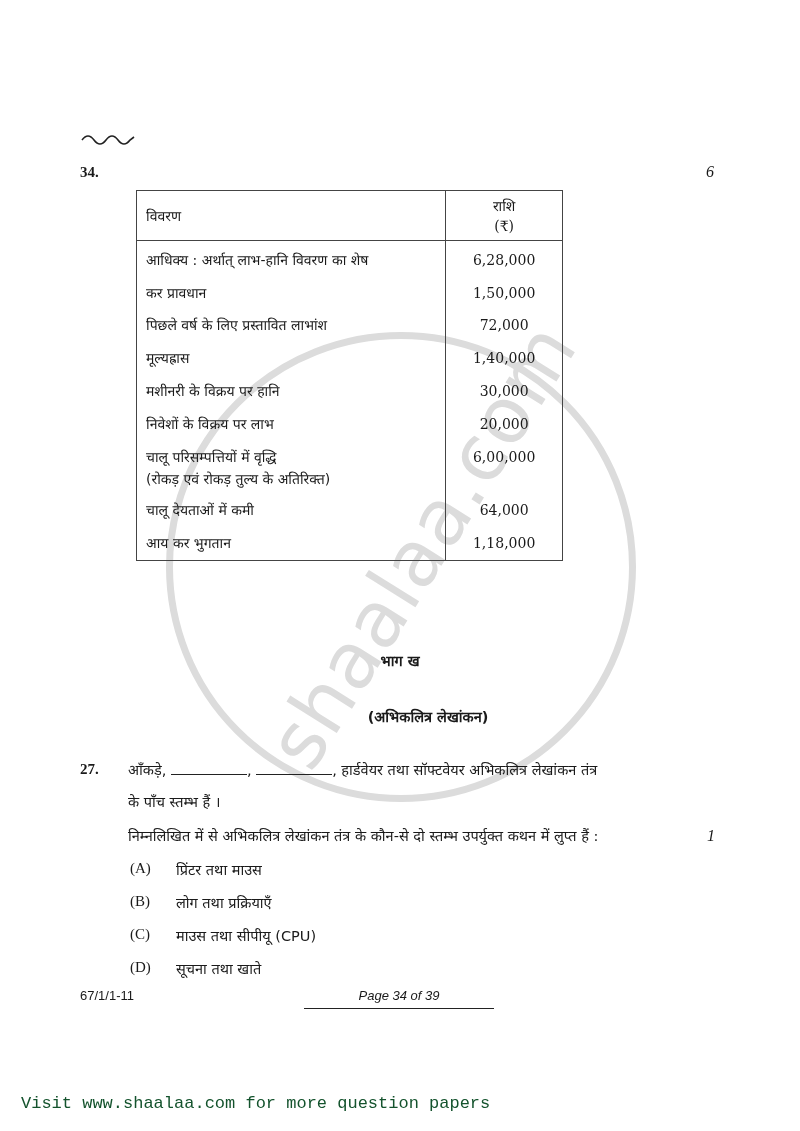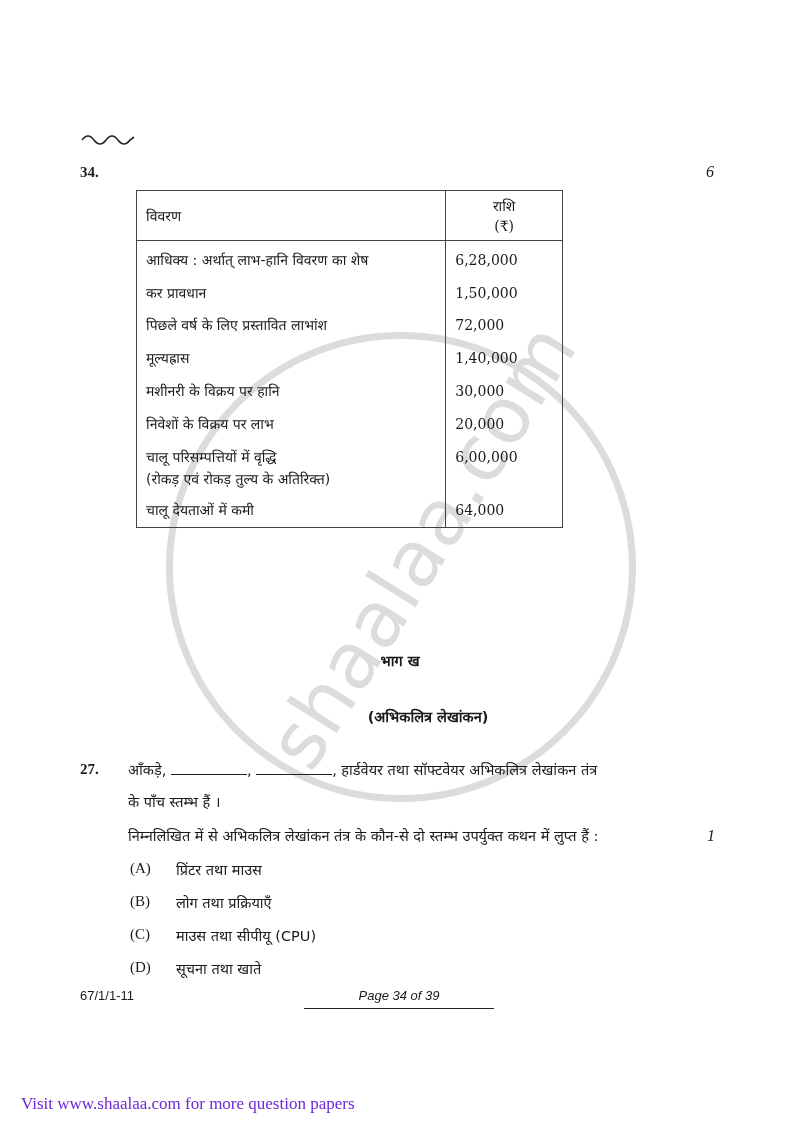--- a/index.html
+++ b/index.html
@@ -95,21 +95,21 @@
     }
     .cf-table thead th {
       border-top: 1.5px solid #444;
       border-bottom: 1.5px solid #444;
       height: 49px;
       vertical-align: middle;
     }
     .cf-table thead th.col-desc { text-align: left; }
     .cf-table thead th.col-amt { text-align: center; line-height: 20px; }
     .cf-table .col-desc { width: 292px; }
-    .cf-table .col-amt { width: 98px; text-align: left; font-family: "DejaVu Serif", "Liberation Serif", serif; }
+    .cf-table .col-amt { width: 98px; text-align: center; font-family: "DejaVu Serif", "Liberation Serif", serif; }
     .cf-table tbody td { height: 32.7px; line-height: 32.7px; margin-top: 16px; }
     .cf-table tbody td.multi { line-height: 22px; padding-top: 6px; padding-bottom: 4px; height: auto; }
     .cf-table tbody td.multi-amt { line-height: 22px; padding-top: 6px; height: auto; }
     .cf-table tbody tr:last-child td { border-bottom: 1.5px solid #444; }
     .cf-table tbody tr.first td { padding-top: 3px; }
 
     .section-head {
       position: absolute;
       left: 0;
       width: 800px;
@@ -158,23 +158,23 @@
       left: 304px;
       top: 1008px;
       width: 190px;
       height: 0;
       border-top: 1.5px solid #222;
     }
     .visit {
       position: absolute;
       left: 21px;
       top: 1094px;
-      font-family: Liberation Serif, serif;
+      font-family: Liberation Mono, monospace;
       font-size: 17px;
-      color: #6d28d9;
+      color: #14532d;
     }
   </style>
 </head>
 <body>
 
 <div class="page">
 
   <div class="wm-circle"></div>
   <div class="wm-text">shaalaa.com</div>
 
@@ -225,20 +225,24 @@
         <tr>
           <td class="col-desc multi">
             <div>चालू परिसम्पत्तियों में वृद्धि</div>
             <div>(रोकड़ एवं रोकड़ तुल्य के अतिरिक्त)</div>
           </td>
           <td class="col-amt multi-amt">6,00,000</td>
         </tr>
         <tr>
           <td class="col-desc">चालू देयताओं में कमी</td>
           <td class="col-amt">64,000</td>
+        </tr>
+        <tr>
+          <td class="col-desc">आय कर भुगतान</td>
+          <td class="col-amt">1,18,000</td>
         </tr>
       </tbody>
     </table>
 
     <div class="section-head" style="top:650px;">भाग ख</div>
     <div class="section-head" style="top:706px;padding-left:28px;">(अभिकलित्र लेखांकन)</div>
 
     <div class="qnum" style="left:80px; top:761px;">27.</div>
     <div class="qtext" style="left:128px; top:759px;">
       <span>आँकड़े,</span>

